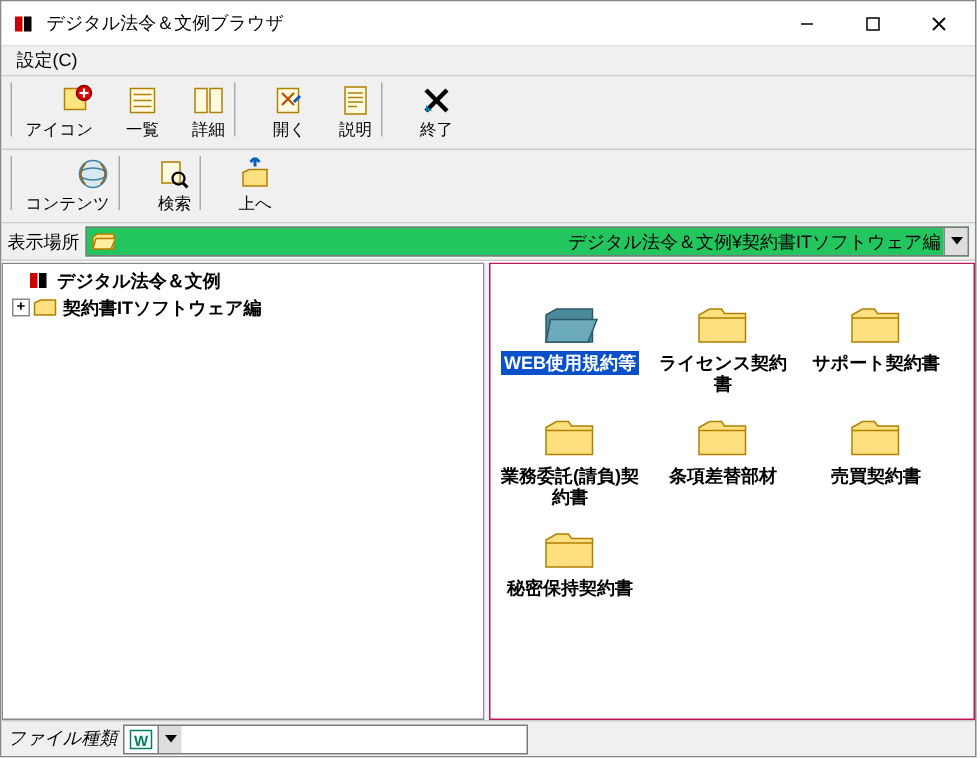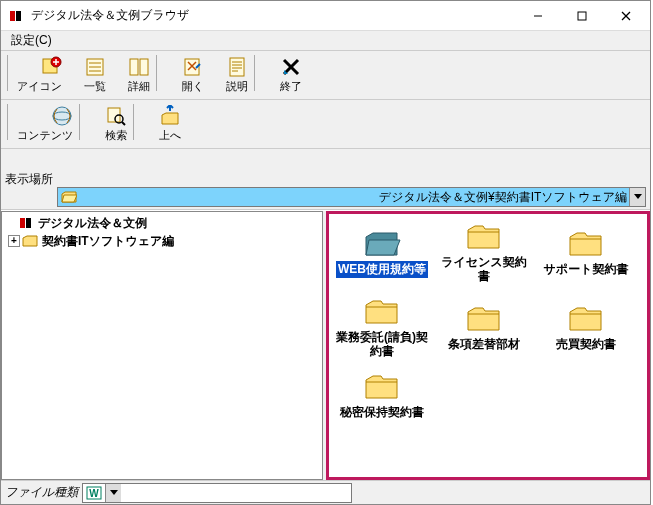--- a/index.html
+++ b/index.html
@@ -67,24 +67,23 @@
   border-bottom: 1px solid #ccc;
   background: #f0f0f0;
   gap: 4px;
   text-align: right;
 }
 .addrbar .label { font-size: 12px; white-space: nowrap; }
 .addrbar .combo {
   flex: 1;
   display: flex;
   align-items: center;
-  background: #7dd3fc;
+  background: #22c55e;
   border: 1px solid #7a7a7a;
   height: 20px;
-  margin-top: 36px;
 }
 .addrbar .combo .cicon { width: 18px; height: 16px; margin: 0 2px; display: flex; align-items: center; justify-content: center; }
 .addrbar .combo .ctext { flex: 1; padding: 0 2px; }
 .addrbar .combo .cbtn { width: 16px; height: 18px; background: #ddd; border-left: 1px solid #888; display:flex; align-items:center; justify-content:center; }
 .main {
   flex: 1;
   display: flex;
   background: #fff;
   border-top: 1px solid #fff;
   overflow: hidden;
@@ -100,27 +99,26 @@
 }
 .tree .node { display: flex; align-items: center; height: 18px; gap: 2px; }
 .tree .exp { width: 12px; height: 12px; border: 1px solid #888; display: flex; align-items:center; justify-content:center; font-size: 10px; line-height: 1; background: #fff; }
 .tree .exp.blank { border: none; }
 .tree .ticon { width: 16px; height: 14px; display:flex; align-items:center; justify-content:center; }
 .tree .tlabel { padding: 0 2px; }
 .splitter { width: 3px; background: #f0f0f0; cursor: col-resize; }
 .folders {
   flex: 1;
   background: #fff;
-  border: 3px solid #be185d;
+  border: 1px solid #be185d;
   overflow: auto;
-  padding: 6px 2px;
+  padding: 24px 2px;
   display: flex;
   flex-wrap: wrap;
   align-content: flex-start;
-  align-items: center;
 }
 .fitem {
   width: 98px;
   display: flex;
   flex-direction: column;
   align-items: center;
   margin: 2px 2px 10px 2px;
 }
 .fitem .ficon { width: 38px; height: 30px; margin-bottom: 2px; }
 .fitem .flabel { text-align: center; font-size: 12px; line-height: 1.2; padding: 1px 2px; }

